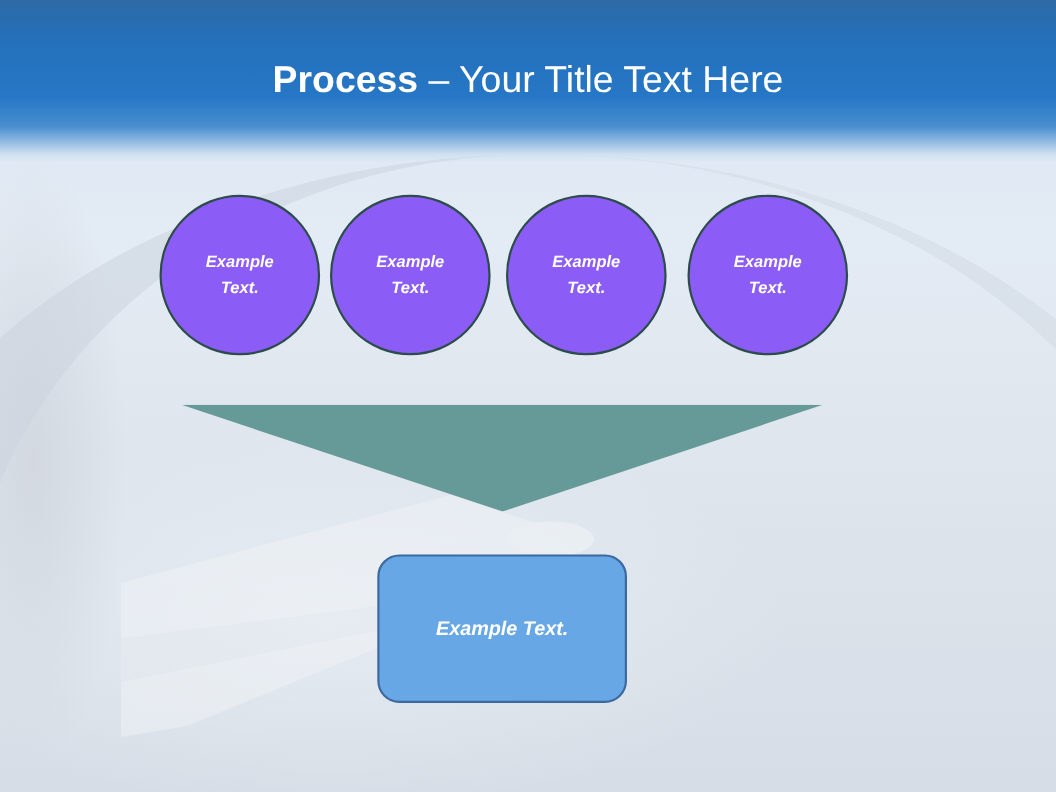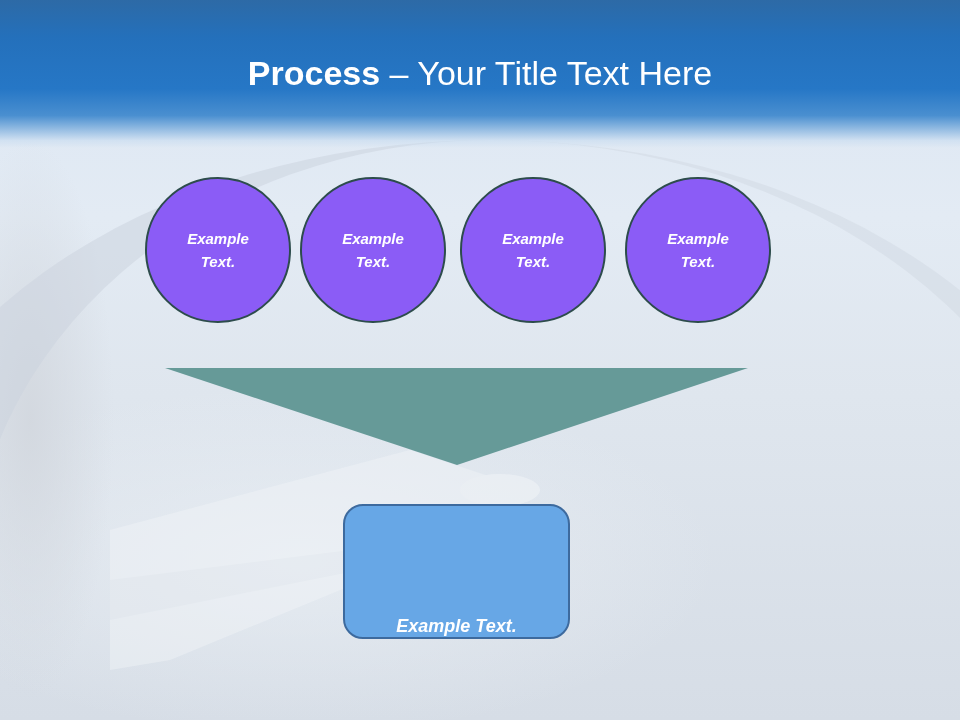--- a/index.html
+++ b/index.html
@@ -13,21 +13,21 @@
   .wing{position:absolute;left:110px;top:430px;width:440px;height:260px;opacity:0.45;}
   .header{position:absolute;left:0;top:0;width:960px;height:148px;
       background:linear-gradient(180deg,#2d6aa6 0%,#2470bb 25%,#2677c6 60%,#4a8fd0 78%,rgba(200,220,240,0.6) 95%,rgba(220,230,242,0) 100%);}
   .title{position:absolute;left:0;top:54px;width:960px;text-align:center;color:#fff;font-size:34px;}
   .title b{font-weight:bold;}
   .circle{position:absolute;top:177px;width:146px;height:146px;border-radius:50%;background:#8b5cf6;
       border:2.5px solid #2d4c4c;box-sizing:border-box;display:flex;align-items:center;justify-content:center;
       text-align:center;color:#fff;font-style:italic;font-weight:bold;font-size:15px;line-height:23px;}
   .funnel{position:absolute;left:165px;top:368px;width:583px;height:97px;}
   .box{position:absolute;left:343px;top:504px;width:227px;height:135px;border-radius:20px;background:#67a7e6;
-      border:2px solid #3d6a9e;box-sizing:border-box;display:flex;align-items:flex-end;justify-content:center;
+      border:2px solid #3d6a9e;box-sizing:border-box;display:flex;align-items:center;justify-content:center;
       color:#fff;font-style:italic;font-weight:bold;font-size:18px;}
 </style>
 </head>
 <body>
 
 <div class="bg"></div>
 <div class="window-frame"></div>
 <svg class="wing" viewBox="0 0 440 260">
   <path d="M0 100 L300 20 L420 60 L400 90 L60 230 L0 240 Z" fill="#f2f5f8"></path>
   <path d="M0 150 L240 120 L250 140 L0 190 Z" fill="#e8ecf1"></path>

